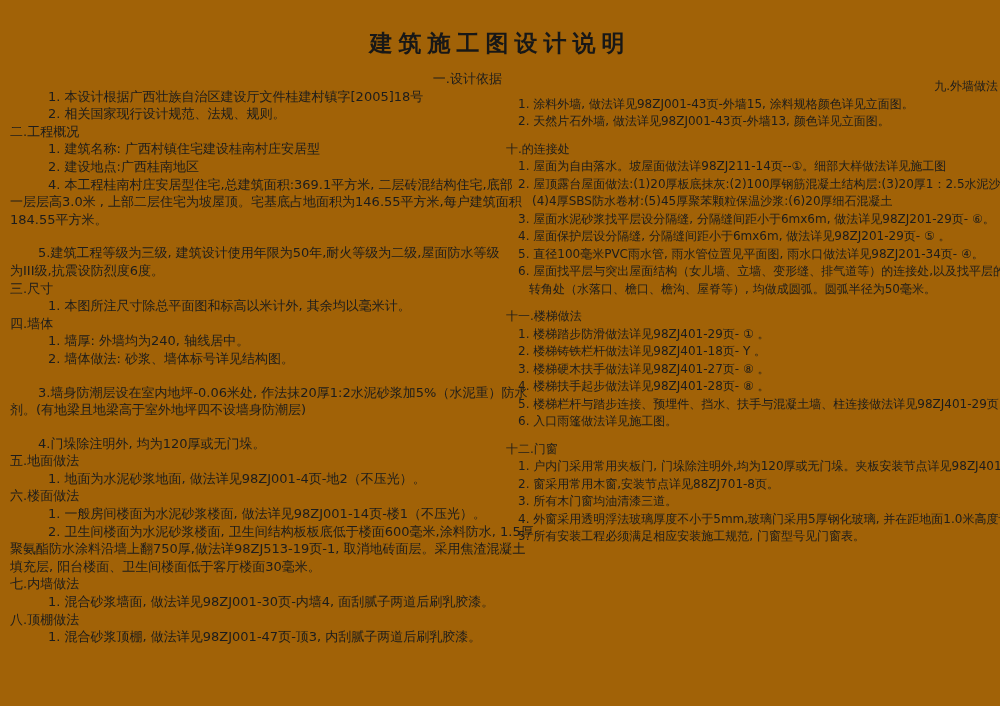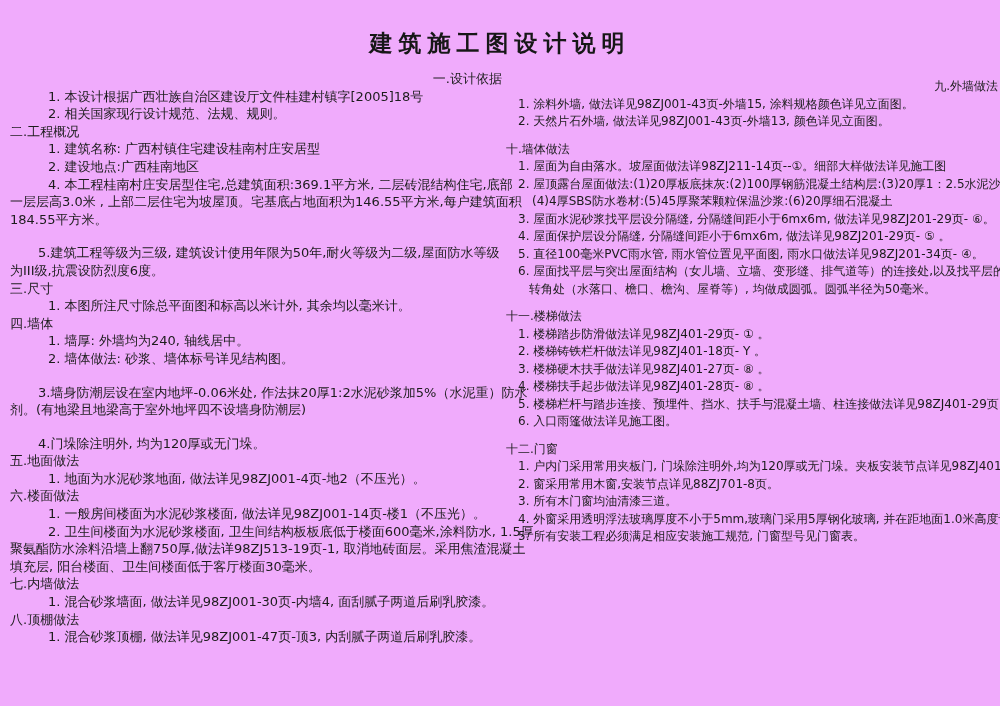--- a/index.html
+++ b/index.html
@@ -1,21 +1,21 @@
 <!DOCTYPE html>
 <html><head>
 <meta charset="utf-8">
 <style>
   html, body { margin: 0; padding: 0; }
   body { background: #e8e8e8; }
   .sheet {
     position: relative;
     width: 1000px;
     height: 706px;
-    background: #f0abfc;
+    background: #a16207;
     overflow: hidden;
     font-family: "DejaVu Sans", "Liberation Sans", sans-serif;
     color: #1c1c1c;
   }
   .doc-title {
     position: absolute;
     top: 28px;
     left: 0;
     width: 100%;
     text-align: center;
@@ -93,21 +93,21 @@
       <div class="line h">七.内墙做法</div>
       <div class="line item">1. 混合砂浆墙面, 做法详见98ZJ001-30页-内墙4, 面刮腻子两道后刷乳胶漆。</div>
       <div class="line h">八.顶棚做法</div>
       <div class="line item">1. 混合砂浆顶棚, 做法详见98ZJ001-47页-顶3, 内刮腻子两道后刷乳胶漆。</div>
     </div>
 
   <div class="col col-right">
       <div class="line h">九.外墙做法</div>
       <div class="line item">1. 涂料外墙, 做法详见98ZJ001-43页-外墙15, 涂料规格颜色详见立面图。</div>
       <div class="line item">2. 天然片石外墙, 做法详见98ZJ001-43页-外墙13, 颜色详见立面图。</div>
-      <div class="line h">十.墙体做法</div>
+      <div class="line h">十.的连接处</div>
       <div class="line item">1. 屋面为自由落水。坡屋面做法详98ZJ211-14页--①。细部大样做法详见施工图</div>
       <div class="line item">2. 屋顶露台屋面做法:(1)20厚板底抹灰:(2)100厚钢筋混凝土结构层:(3)20厚1：2.5水泥沙浆找平层</div>
       <div class="line cont2">(4)4厚SBS防水卷材:(5)45厚聚苯颗粒保温沙浆:(6)20厚细石混凝土</div>
       <div class="line item">3. 屋面水泥砂浆找平层设分隔缝, 分隔缝间距小于6mx6m, 做法详见98ZJ201-29页- ⑥。</div>
       <div class="line item">4. 屋面保护层设分隔缝, 分隔缝间距小于6mx6m, 做法详见98ZJ201-29页- ⑤ 。</div>
       <div class="line item">5. 直径100毫米PVC雨水管, 雨水管位置见平面图, 雨水口做法详见98ZJ201-34页- ④。</div>
       <div class="line item">6. 屋面找平层与突出屋面结构（女儿墙、立墙、变形缝、排气道等）的连接处,以及找平层的</div>
       <div class="line cont">转角处（水落口、檐口、檐沟、屋脊等）, 均做成圆弧。圆弧半径为50毫米。</div>
       <div class="line h">十一.楼梯做法</div>
       <div class="line item">1. 楼梯踏步防滑做法详见98ZJ401-29页- ① 。</div>

